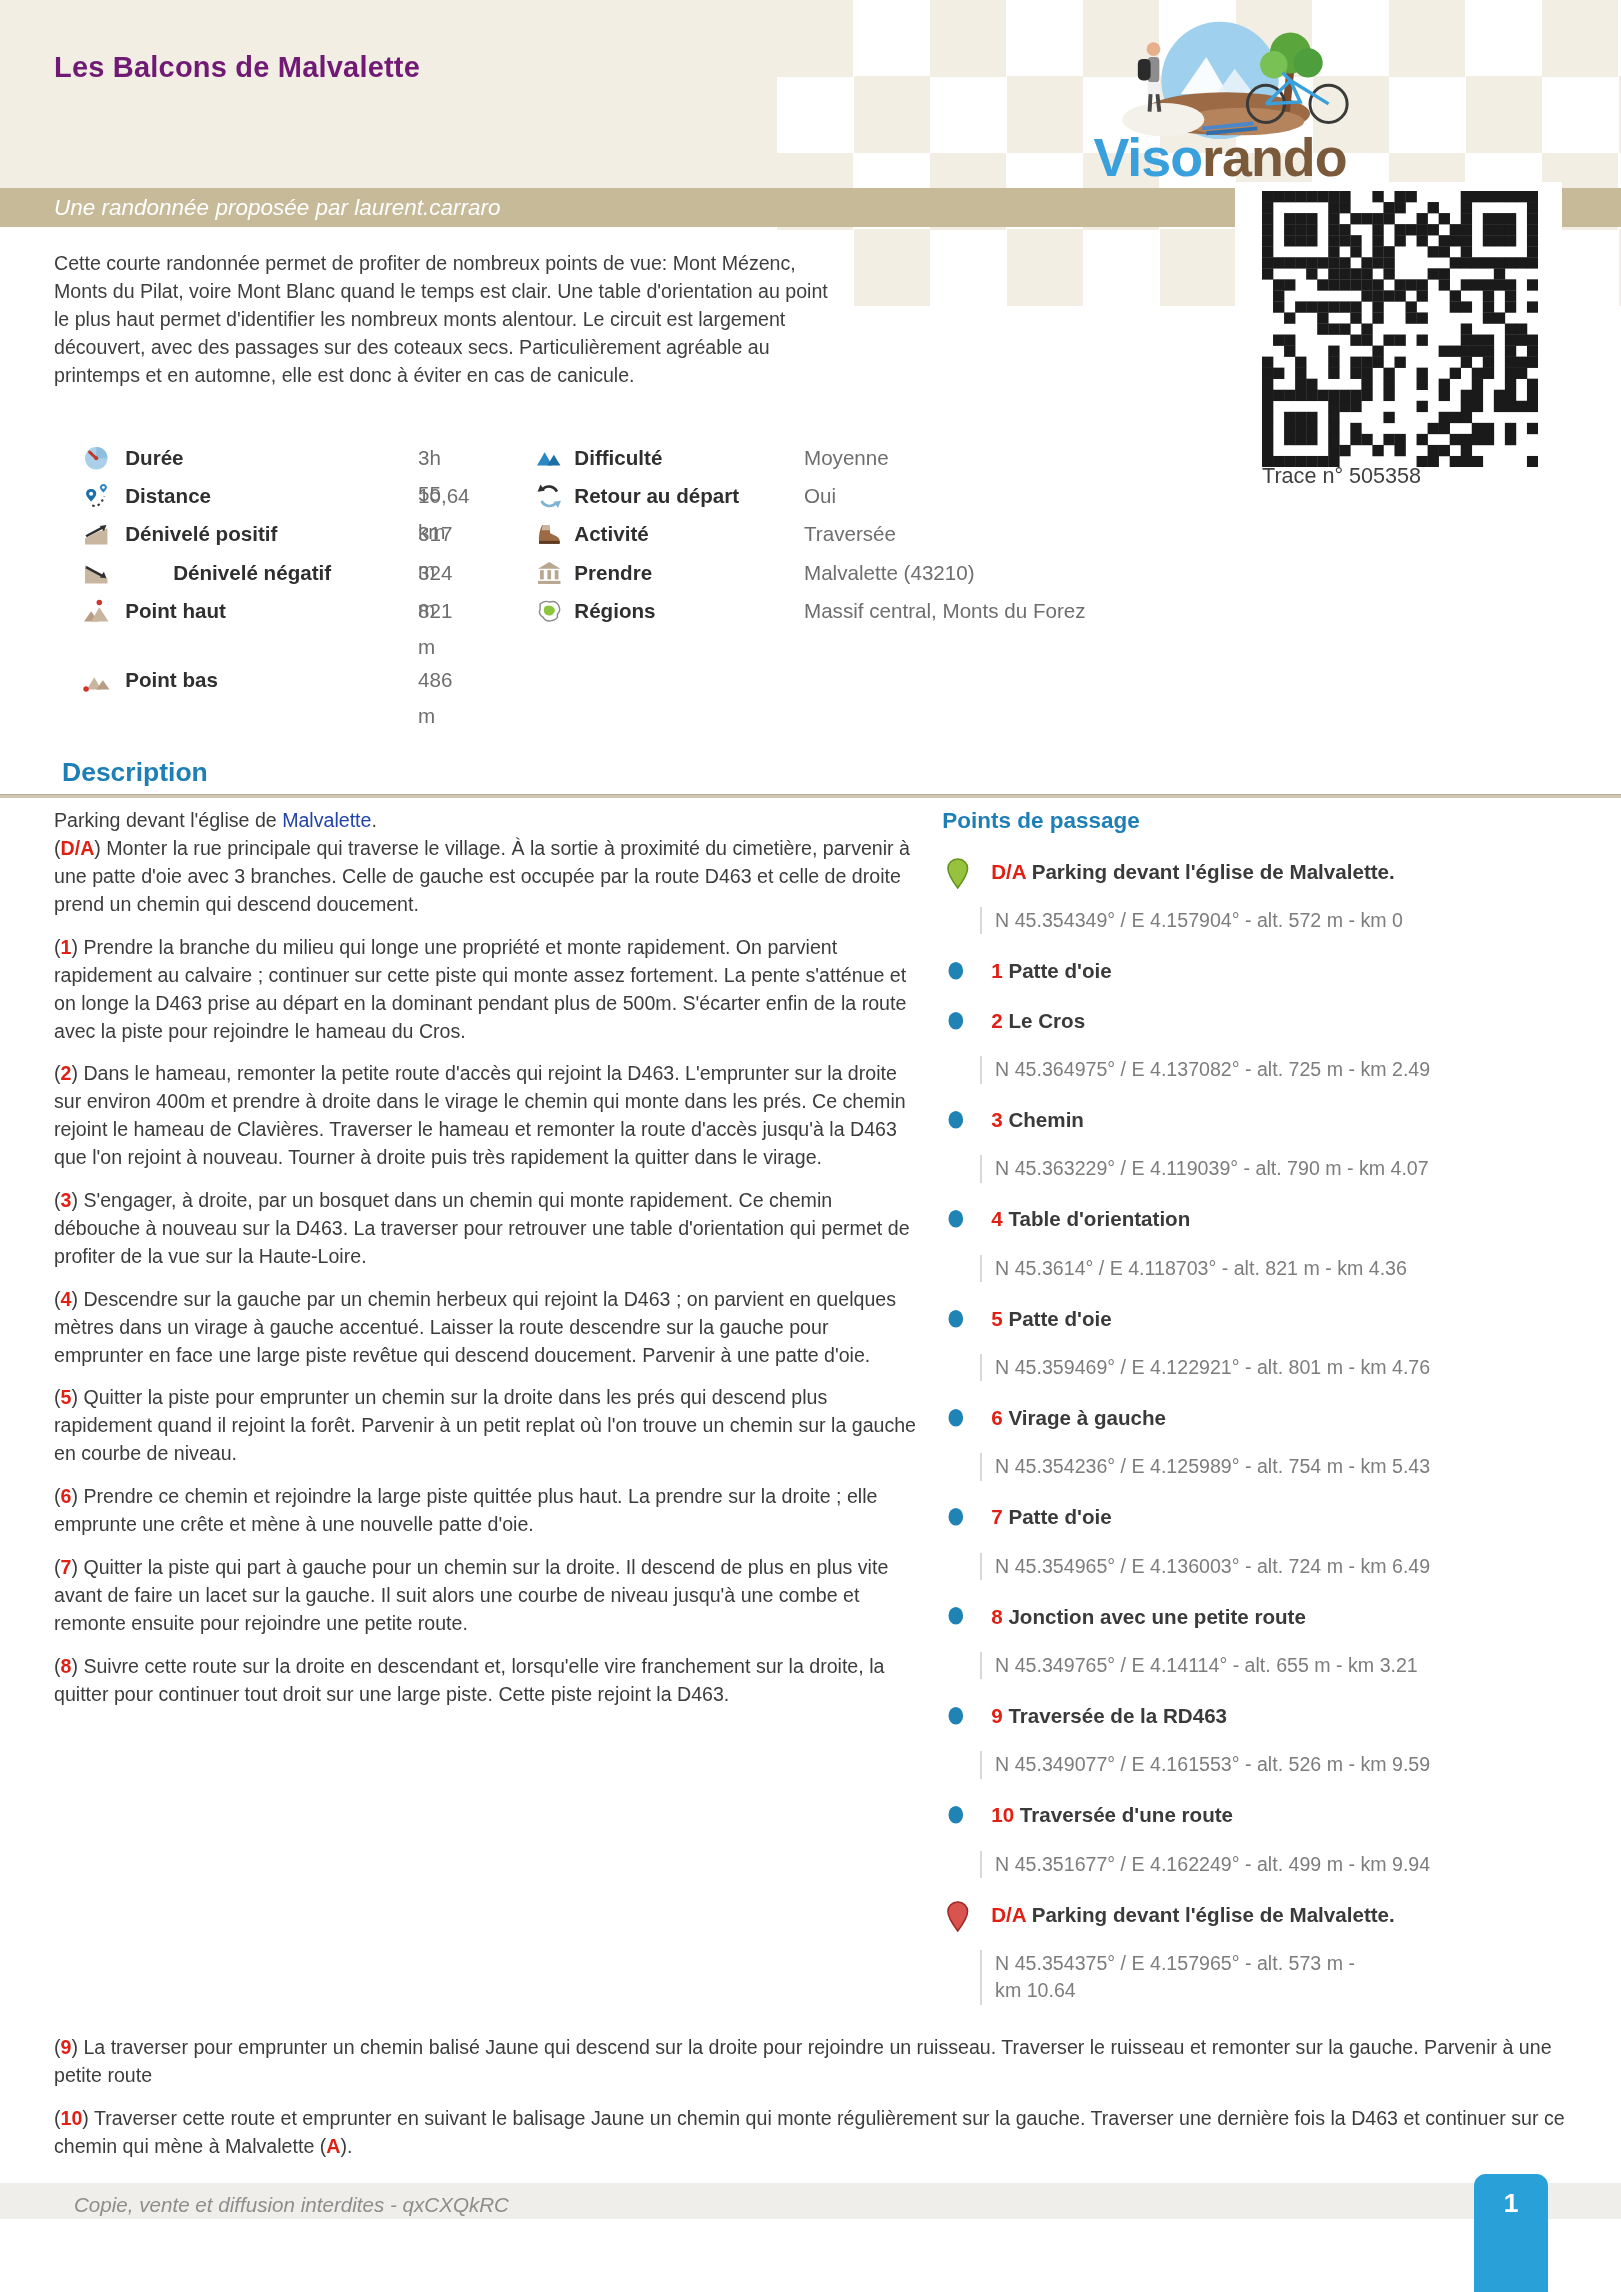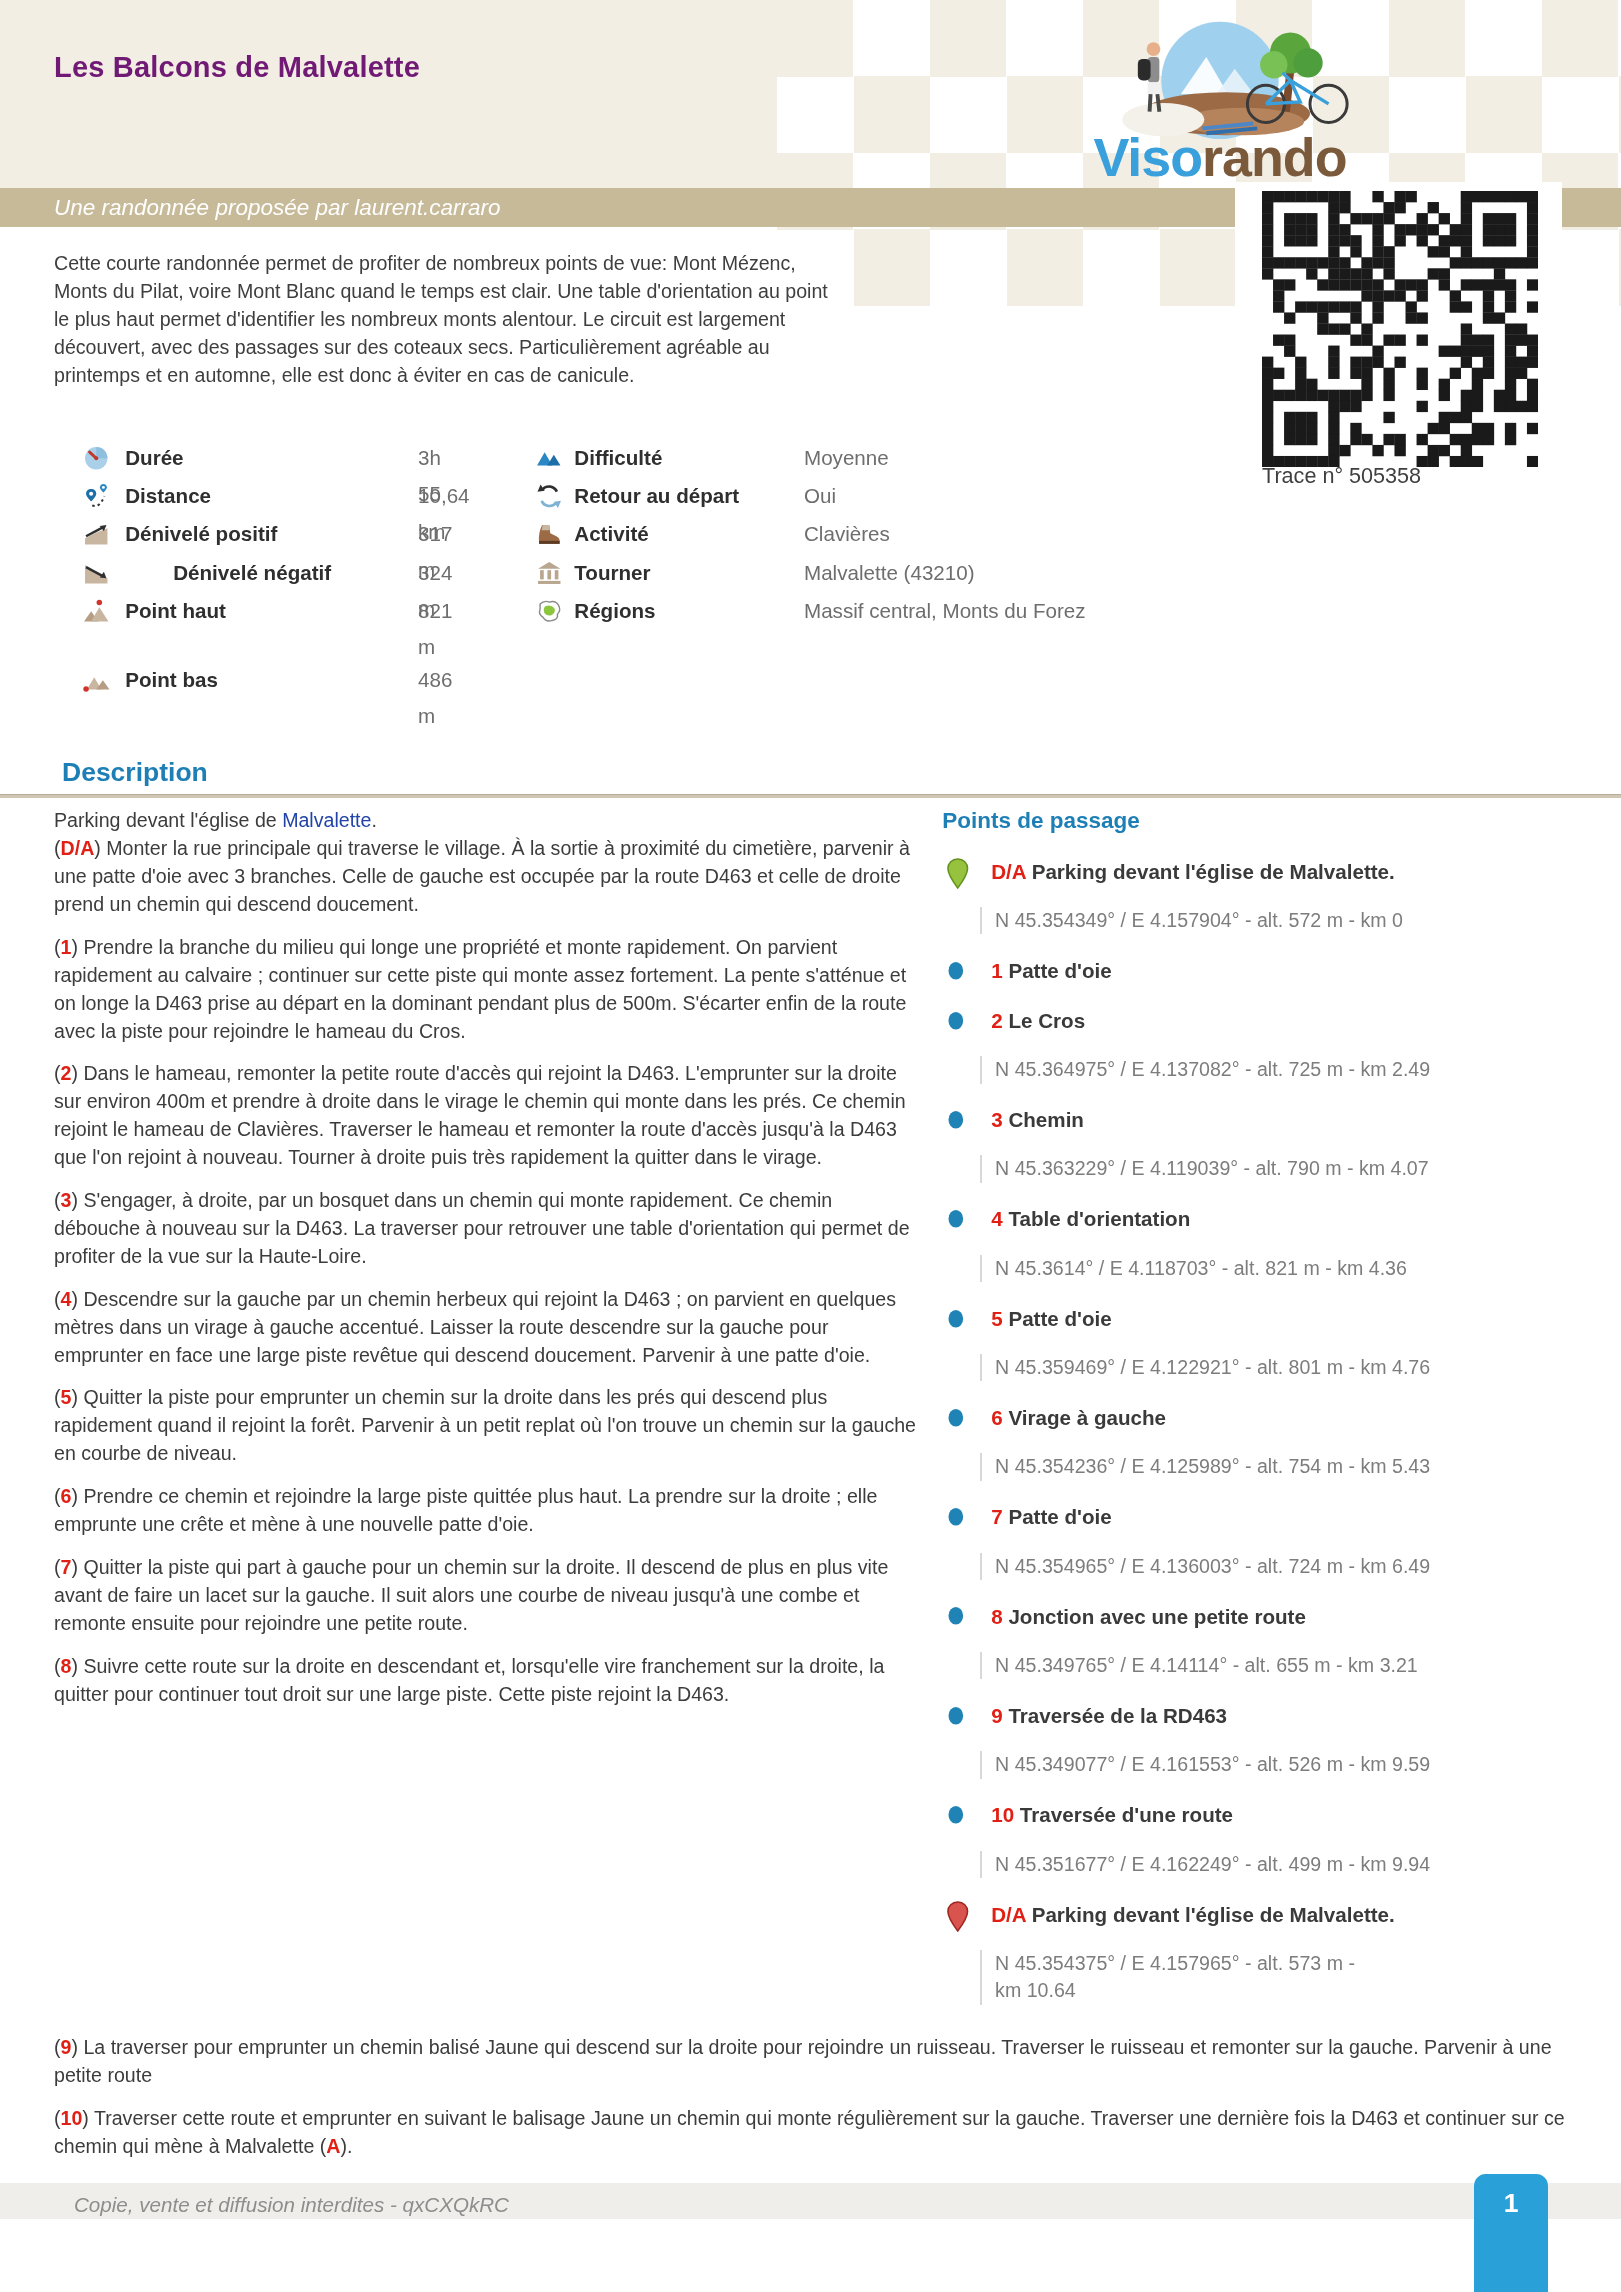--- a/index.html
+++ b/index.html
@@ -508,33 +508,33 @@
       </div>
       <div class="stat-row" style="top: 76px;">
         <span class="stat-icon">
           <svg viewBox="0 0 26 26">
             <path d="M6 4 L13 4 L14 12 L20 15 Q24 17 23 21 L3 21 Q2 12 6 4 Z" fill="#9c6a44"></path>
             <path d="M6.5 4 L13 4 L13.6 9 L5.5 9 Z" fill="#c9b6a0"></path>
             <rect x="3" y="19.5" width="20.3" height="3" fill="#5f3a22"></rect>
           </svg>
         </span>
         <span class="stat-label">Activité</span>
-        <span class="stat-value">Clavières</span>
+        <span class="stat-value">Traversée</span>
       </div>
       <div class="stat-row" style="top: 115px;">
         <span class="stat-icon">
           <svg viewBox="0 0 26 26" fill="#b8a68f">
             <polygon points="13,2 24,8.5 2,8.5"></polygon>
             <rect x="4" y="10" width="3.6" height="9"></rect>
             <rect x="11.2" y="10" width="3.6" height="9"></rect>
             <rect x="18.4" y="10" width="3.6" height="9"></rect>
             <rect x="2" y="20.5" width="22" height="3"></rect>
           </svg>
         </span>
-        <span class="stat-label">Tourner</span>
+        <span class="stat-label">Prendre</span>
         <span class="stat-value">Malvalette (43210)</span>
       </div>
       <div class="stat-row" style="top: 153px;">
         <span class="stat-icon">
           <svg viewBox="0 0 26 26">
             <path d="M4 6 Q8 2 13 4 Q19 2 22 7 Q25 12 21 16 Q22 21 16 22 Q10 24 7 19 Q2 16 4 11 Z" fill="#ffffff" stroke="#8a8a8a" stroke-width="1.4"></path>
             <path d="M9 8 Q15 6 18 10 Q20 14 15 17 Q10 18 8 14 Q7 10 9 8 Z" fill="#8cc63f"></path>
           </svg>
         </span>
         <span class="stat-label">Régions</span>

